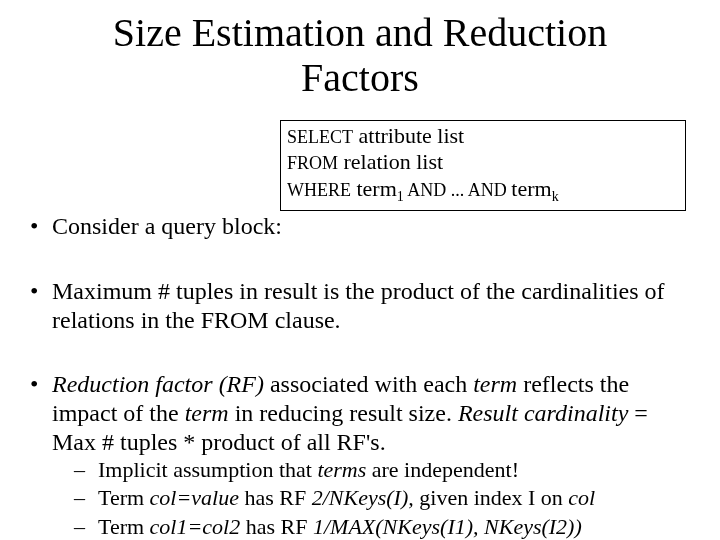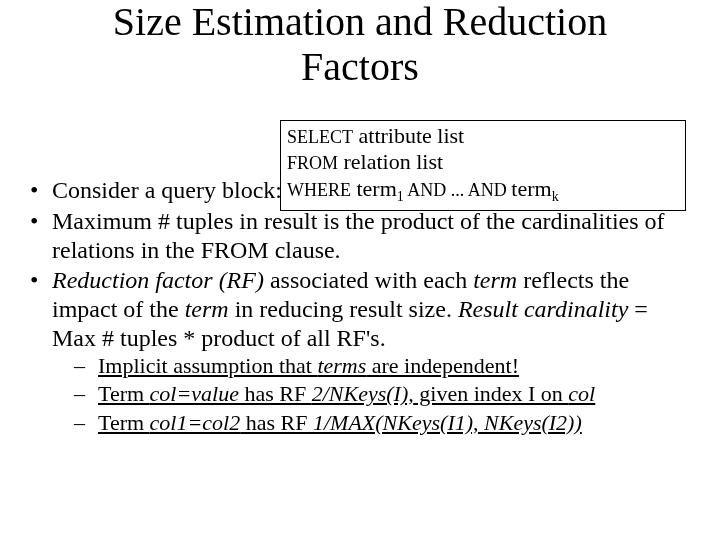--- a/index.html
+++ b/index.html
@@ -14,21 +14,21 @@
   }
   .slide {
     position: relative;
     width: 720px;
     height: 540px;
     box-sizing: border-box;
   }
   .title {
     position: absolute;
     left: 0;
-    top: 0;
+    top: 11px;
     width: 720px;
     text-align: center;
     font-size: 40px;
     line-height: 1.12;
   }
   .query-box {
     position: absolute;
     left: 280px;
     top: 120px;
     width: 392px;
@@ -49,36 +49,36 @@
   }
   .body ul {
     list-style: none;
     margin: 0;
     padding: 0;
   }
   .body > ul > li {
     position: relative;
     padding-left: 22px;
     margin-bottom: 2px;
+    margin-top: 36px;
   }
   .body > ul > li::before {
     content: "•";
     position: absolute;
     left: 0;
     top: 0;
   }
   .subs {
     margin-top: 6px;
     font-size: 22px;
   }
   .subs li {
     position: relative;
     padding-left: 46px;
     margin-bottom: 2px;
-    text-decoration: underline;
   }
   .subs li::before {
     content: "–";
     position: absolute;
     left: 22px;
     top: 0;
   }
   .it { font-style: italic; }
 </style>
 </head>

